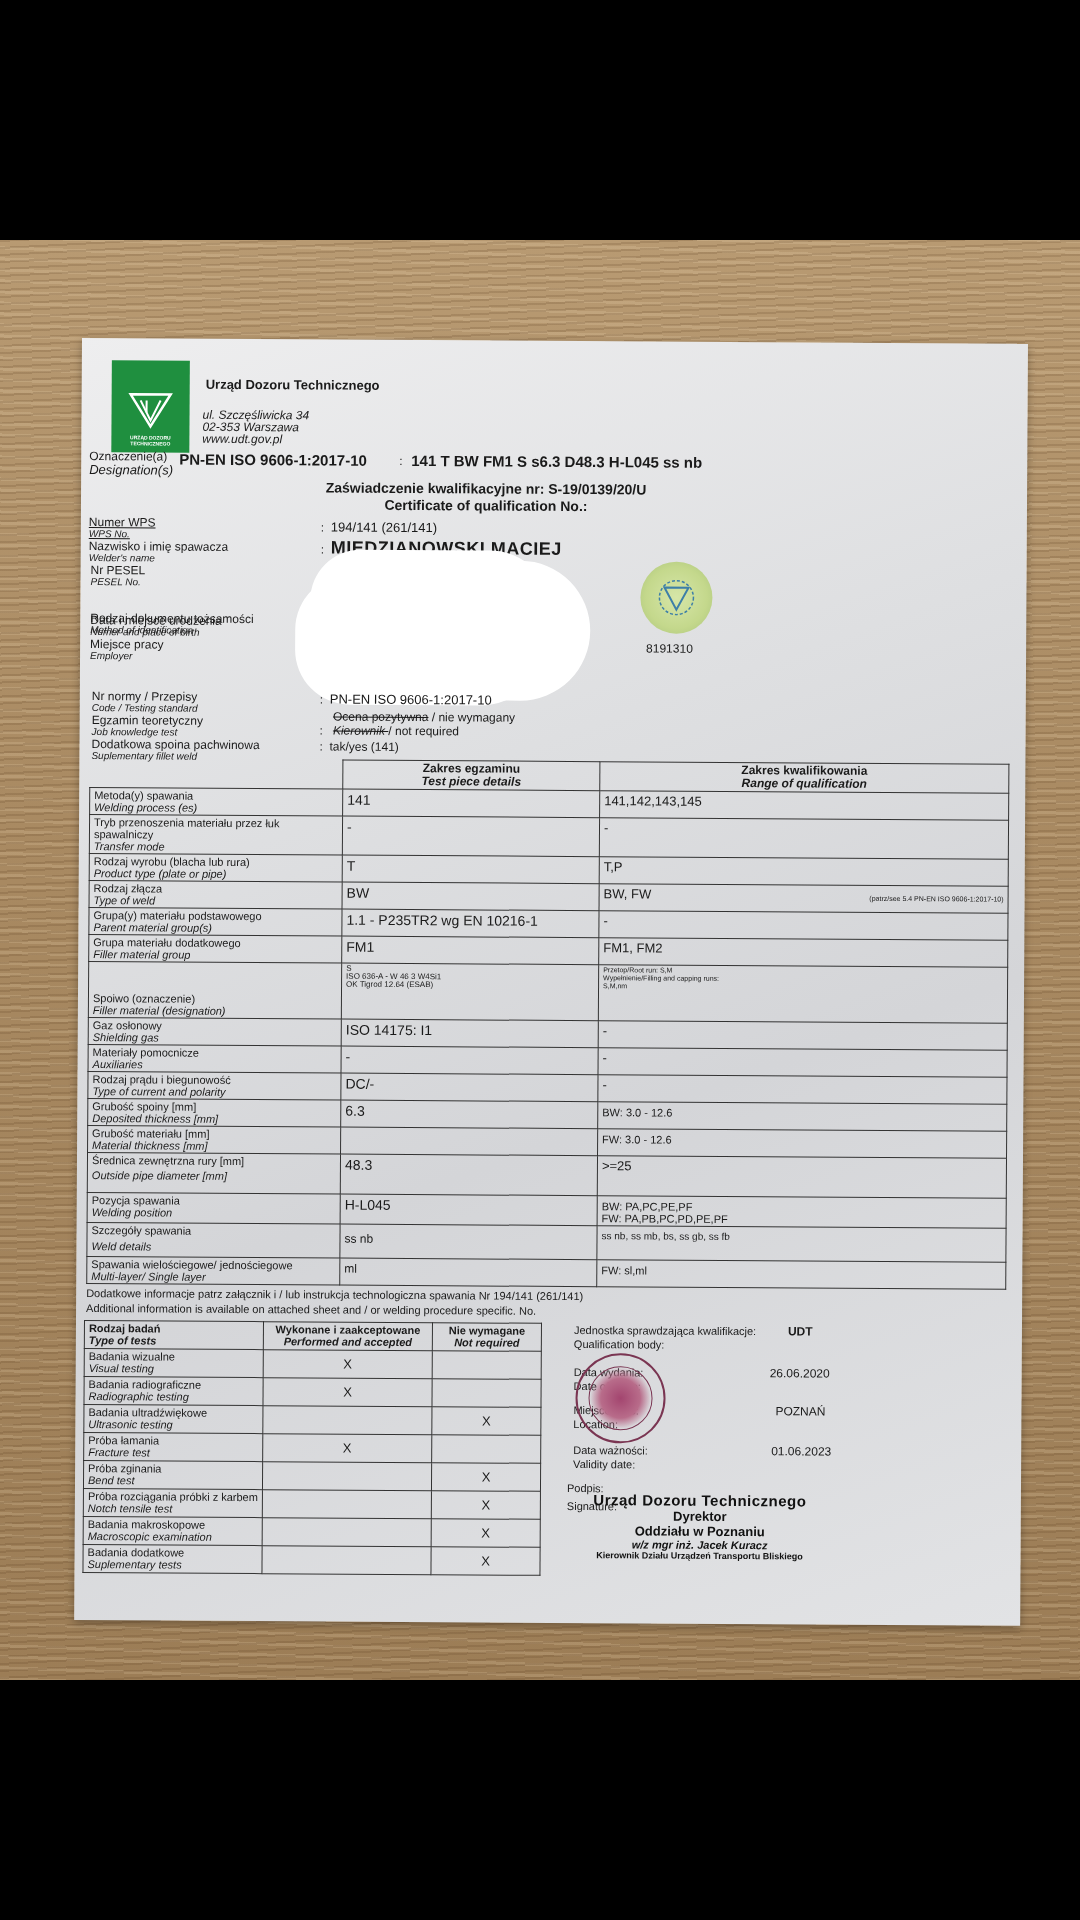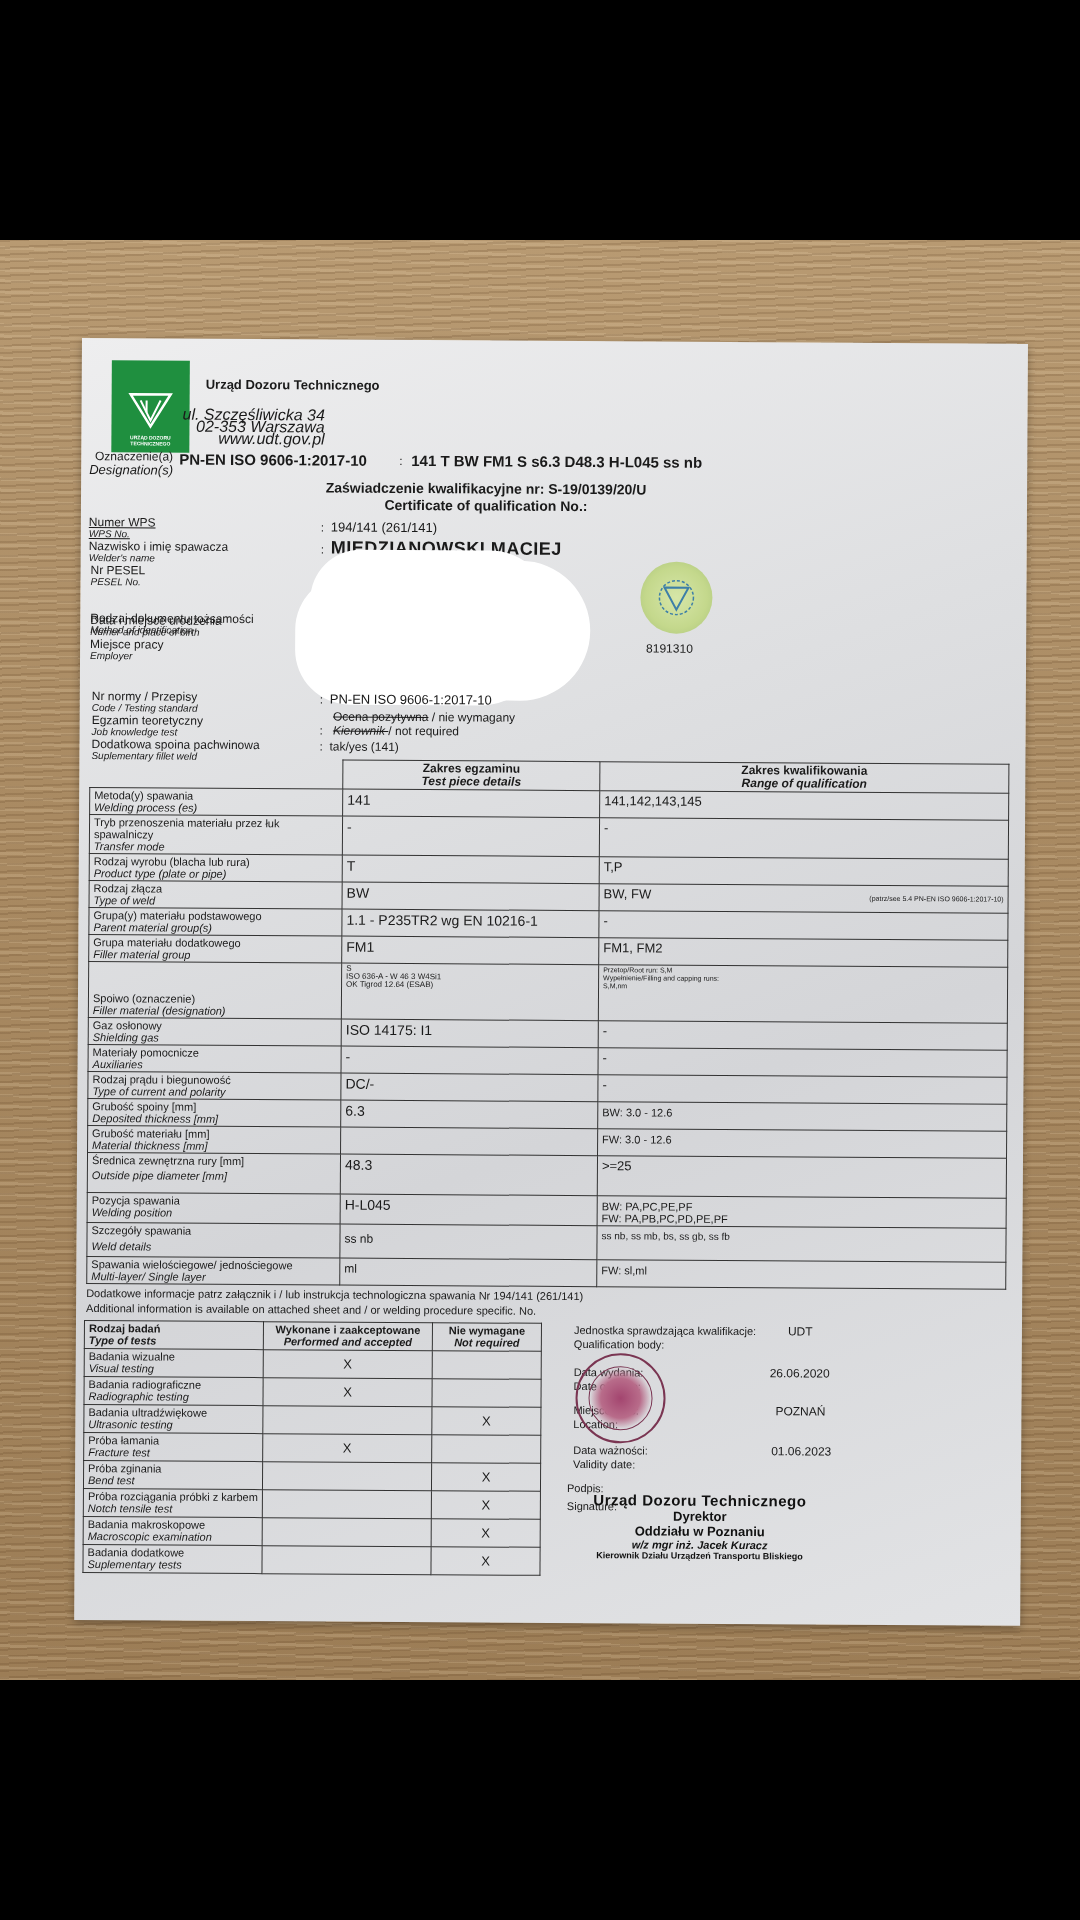--- a/index.html
+++ b/index.html
@@ -10,22 +10,22 @@
       repeating-linear-gradient(182deg, rgba(255,235,200,0.15) 0px, rgba(255,235,200,0.15) 3px, transparent 3px, transparent 11px),
       linear-gradient(180deg,#b89a72 0%,#a98a62 40%,#9c7d56 100%);}
   .paper{position:absolute;left:82px;top:338px;width:946px;height:1282px;
     background:linear-gradient(160deg,#eeeeef 0%,#dedfe1 35%,#d4d5d8 60%,#e2e3e5 100%);
     transform:rotate(0.35deg);transform-origin:0 0;box-shadow:0 3px 8px rgba(0,0,0,0.3);}
   .abs{position:absolute;}
   .logo{left:30px;top:22px;width:78px;height:92px;background:#1f8f3f;display:flex;flex-direction:column;align-items:center;justify-content:flex-end;padding-bottom:6px;box-sizing:border-box;}
   .logo svg{margin-bottom:4px;}
   .logo .lt{color:#fff;font-size:5px;text-align:center;line-height:6px;font-weight:bold;}
   .org{left:124px;top:38px;font-size:13px;font-weight:bold;}
-  .addr{left:101px;top:70px;font-size:16px;font-style:italic;line-height:12px;text-align:right;}
-  .desig-lbl{left:8px;top:112px;font-size:12px;line-height:13px;text-align:right;}
+  .addr{left:121px;top:70px;font-size:12px;font-style:italic;line-height:12px;}
+  .desig-lbl{left:8px;top:112px;font-size:12px;line-height:13px;}
   .desig-lbl i{display:block;font-size:13px;}
   .desig-std{left:98px;top:112px;font-size:15px;font-weight:bold;}
   .desig-val{left:330px;top:112px;font-size:15px;font-weight:bold;}
   .cert{left:195px;top:140px;font-size:14px;font-weight:bold;text-align:center;line-height:17px;width:420px;}
   .lbl{font-size:12px;line-height:12px;}
   .lbl i{display:block;font-size:10px;line-height:11px;}
   .colon{font-size:12px;}
   .val{font-size:13px;}
   .name{font-size:18px;font-weight:bold;letter-spacing:0.5px;}
   .blur{left:230px;top:210px;width:240px;height:120px;background:#fff;border-radius:50px 60px 60px 50px;box-shadow:30px 20px 0 10px #fff, -10px 30px 0 5px #fff;}
@@ -280,21 +280,21 @@
           <td class="x"></td>
           <td class="x">X</td>
         </tr>
   </tbody>
     </table>
 
   <div class="abs info" style="left:498px;top:982px;">
       <div>Jednostka sprawdzająca kwalifikacje:</div>
       <div>Qualification body:</div>
     </div>
-  <div class="abs" style="left:712px;top:982px;font-size:12px;">UDT</div>
+  <div class="abs" style="left:712px;top:982px;font-size:12px;font-weight:bold;">UDT</div>
 
   <div class="abs info" style="left:498px;top:1024px;">
       <div>Data wydania:</div>
       <div>Date of issue:</div>
     </div>
   <div class="abs" style="left:694px;top:1024px;font-size:12px;">26.06.2020</div>
 
   <div class="abs info" style="left:498px;top:1062px;">
       <div>Miejscowość:</div>
       <div>Location:</div>

